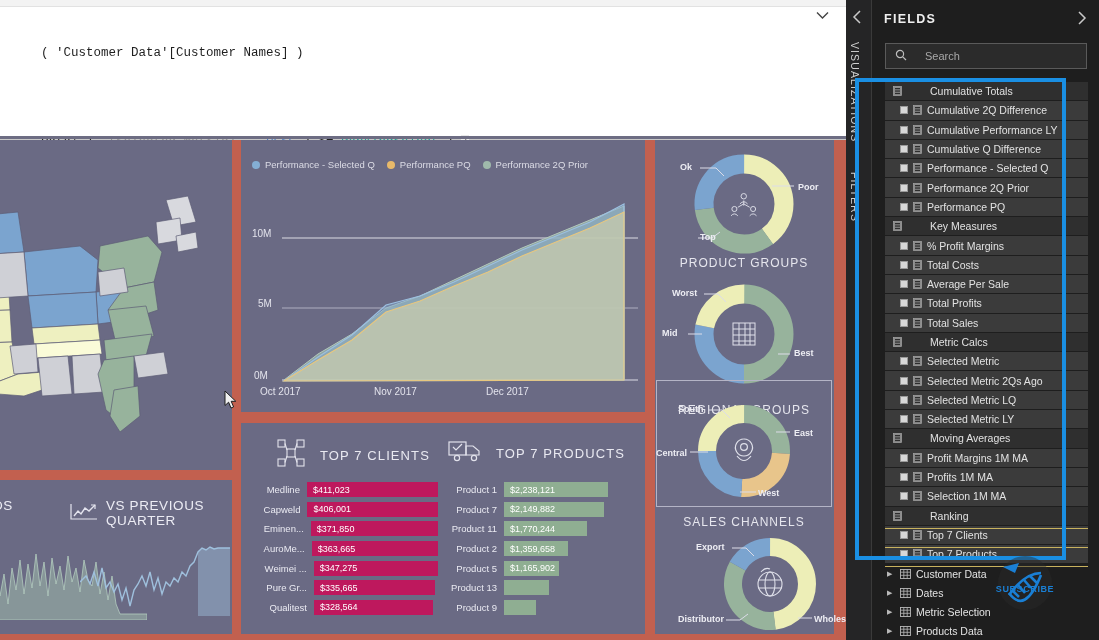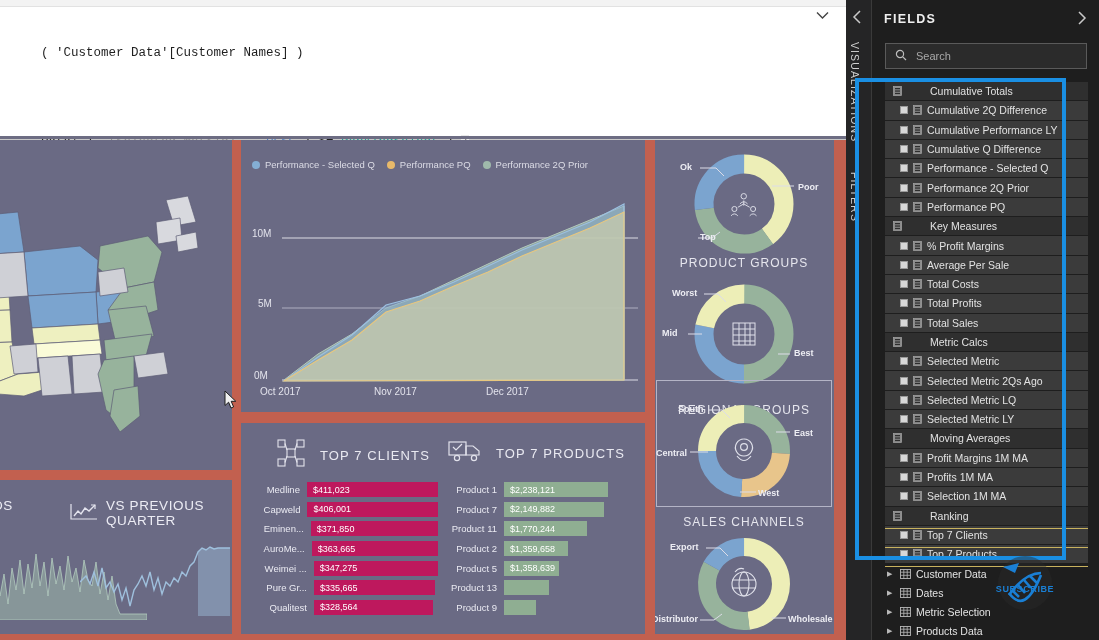--- a/index.html
+++ b/index.html
@@ -150,21 +150,21 @@
     position:absolute; left:0; top:0; width:227px; height:38px;
     display:flex; align-items:center; justify-content:space-between;
     padding:16px 12px;
   }
   #fields-title { color:#efefef; font-size:12.5px; letter-spacing:1.3px; font-weight:bold; }
   #fields-expand { color:#c8c8c8; font-size:13px; cursor:pointer; }
 
   #search-box {
     position:absolute; left:13px; top:43px; width:202px; height:26px;
     background:#2b2b2b; border:1px solid #5a5a5a;
-    display:flex; align-items:center; gap:9px; padding:0 9px;
+    display:flex; align-items:center; gap:18px; padding:0 9px;
   }
   #search-placeholder { color:#a8a8a8; font-size:11px; }
 
   #field-list {
     position:absolute; left:13px; top:82px; width:203px;
   }
   .f-row {
     height:19.3px; display:flex; align-items:center; gap:5px;
     padding-left:6px;
     border-bottom:1px solid #1e1e1e;
@@ -399,21 +399,21 @@
           <div class="t7-row">
             <div class="t7-name">Product 11</div>
             <div class="t7-bar bar-product" style="width: 83px;">$1,770,244</div>
           </div>
           <div class="t7-row">
             <div class="t7-name">Product 2</div>
             <div class="t7-bar bar-product" style="width: 64px;">$1,359,658</div>
           </div>
           <div class="t7-row">
             <div class="t7-name">Product 5</div>
-            <div class="t7-bar bar-product" style="width: 55px;">$1,358,639</div>
+            <div class="t7-bar bar-product" style="width: 55px;">$1,165,902</div>
           </div>
           <div class="t7-row">
             <div class="t7-name">Product 13</div>
             <div class="t7-bar bar-product" style="width: 45px;"></div>
           </div>
           <div class="t7-row">
             <div class="t7-name">Product 9</div>
             <div class="t7-bar bar-product" style="width: 32px;"></div>
           </div>
         </div>
@@ -486,21 +486,21 @@
           <path d="M36,56 L54,56" stroke="#dcdce8" stroke-width="1" fill="none"></path>
           <path d="M86,96 L94,96 L102,96" stroke="#dcdce8" stroke-width="1" fill="none"></path>
         </svg>
         <div class="donut-lab" style="left:24px; top:8px;">South</div>
         <div class="donut-lab" style="left:140px; top:32px;">East</div>
         <div class="donut-lab" style="left:2px; top:52px;">Central</div>
         <div class="donut-lab" style="left:104px; top:92px;">West</div>
       </div>
 
       <div class="donut-caption" style="top:375px;">SALES CHANNELS</div>
-      <div class="donut-block" style="top:392px; height:108px;">
+      <div class="donut-block" style="top:392px; height:108px;margin-left:26px;">
         <svg width="180" height="108" viewBox="0 0 180 108">
           <g transform="translate(90,52)">
             <circle r="37" fill="none" stroke="#edeeb7" stroke-width="18" stroke-dasharray="111.6 120.8" transform="rotate(-90)"></circle>
             <circle r="37" fill="none" stroke="#97b39c" stroke-width="18" stroke-dasharray="81.4 151" transform="rotate(82.8)"></circle>
             <circle r="37" fill="none" stroke="#7ba4cf" stroke-width="18" stroke-dasharray="39.5 192.9" transform="rotate(208.8)"></circle>
             <g stroke="#dfe0ea" stroke-width="1.1" fill="none">
               <circle r="12"></circle>
               <ellipse rx="5" ry="12"></ellipse>
               <path d="M-12 -4 H12 M-12 4 H12"></path>
               <path d="M-9 -12 q4 -5 9 -3"></path>
@@ -649,31 +649,31 @@
             <span class="f-label">% Profit Margins</span>
           </div>
           <div class="f-row f-child">
             <span class="f-checkbox"></span>
             <span class="measure-ico"><svg width="9" height="10" viewBox="0 0 9 10">
                 <rect x="0.5" y="0.5" width="8" height="9" fill="#8c8c8c" stroke="#a5a5a5" stroke-width="0.7"></rect>
                 <rect x="2" y="2" width="5" height="1.3" fill="#2e2e2e"></rect>
                 <rect x="2" y="4.4" width="5" height="1.3" fill="#2e2e2e"></rect>
                 <rect x="2" y="6.8" width="5" height="1.3" fill="#2e2e2e"></rect>
               </svg></span>
+            <span class="f-label">Total Costs</span>
+          </div>
+          <div class="f-row f-child">
+            <span class="f-checkbox"></span>
+            <span class="measure-ico"><svg width="9" height="10" viewBox="0 0 9 10">
+                <rect x="0.5" y="0.5" width="8" height="9" fill="#8c8c8c" stroke="#a5a5a5" stroke-width="0.7"></rect>
+                <rect x="2" y="2" width="5" height="1.3" fill="#2e2e2e"></rect>
+                <rect x="2" y="4.4" width="5" height="1.3" fill="#2e2e2e"></rect>
+                <rect x="2" y="6.8" width="5" height="1.3" fill="#2e2e2e"></rect>
+              </svg></span>
             <span class="f-label">Average Per Sale</span>
-          </div>
-          <div class="f-row f-child">
-            <span class="f-checkbox"></span>
-            <span class="measure-ico"><svg width="9" height="10" viewBox="0 0 9 10">
-                <rect x="0.5" y="0.5" width="8" height="9" fill="#8c8c8c" stroke="#a5a5a5" stroke-width="0.7"></rect>
-                <rect x="2" y="2" width="5" height="1.3" fill="#2e2e2e"></rect>
-                <rect x="2" y="4.4" width="5" height="1.3" fill="#2e2e2e"></rect>
-                <rect x="2" y="6.8" width="5" height="1.3" fill="#2e2e2e"></rect>
-              </svg></span>
-            <span class="f-label">Total Costs</span>
           </div>
           <div class="f-row f-child">
             <span class="f-checkbox"></span>
             <span class="measure-ico"><svg width="9" height="10" viewBox="0 0 9 10">
                 <rect x="0.5" y="0.5" width="8" height="9" fill="#8c8c8c" stroke="#a5a5a5" stroke-width="0.7"></rect>
                 <rect x="2" y="2" width="5" height="1.3" fill="#2e2e2e"></rect>
                 <rect x="2" y="4.4" width="5" height="1.3" fill="#2e2e2e"></rect>
                 <rect x="2" y="6.8" width="5" height="1.3" fill="#2e2e2e"></rect>
               </svg></span>
             <span class="f-label">Total Profits</span>

